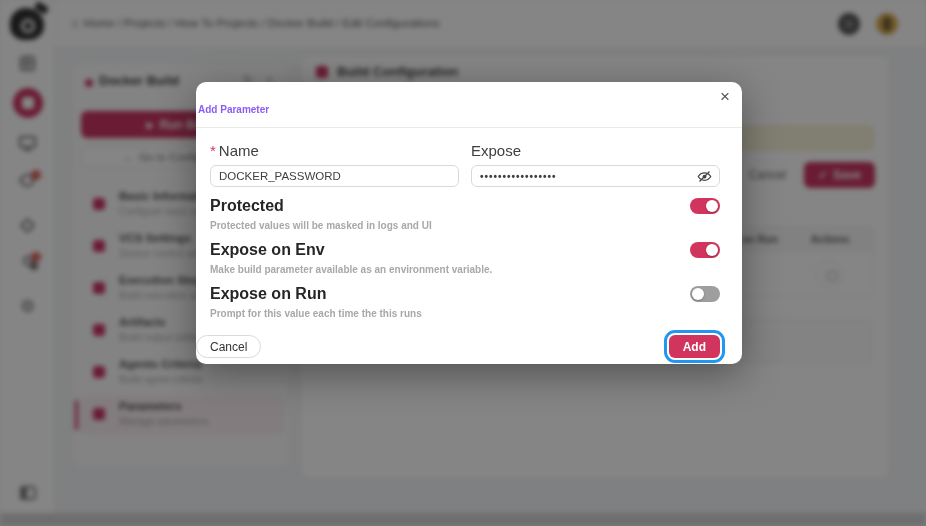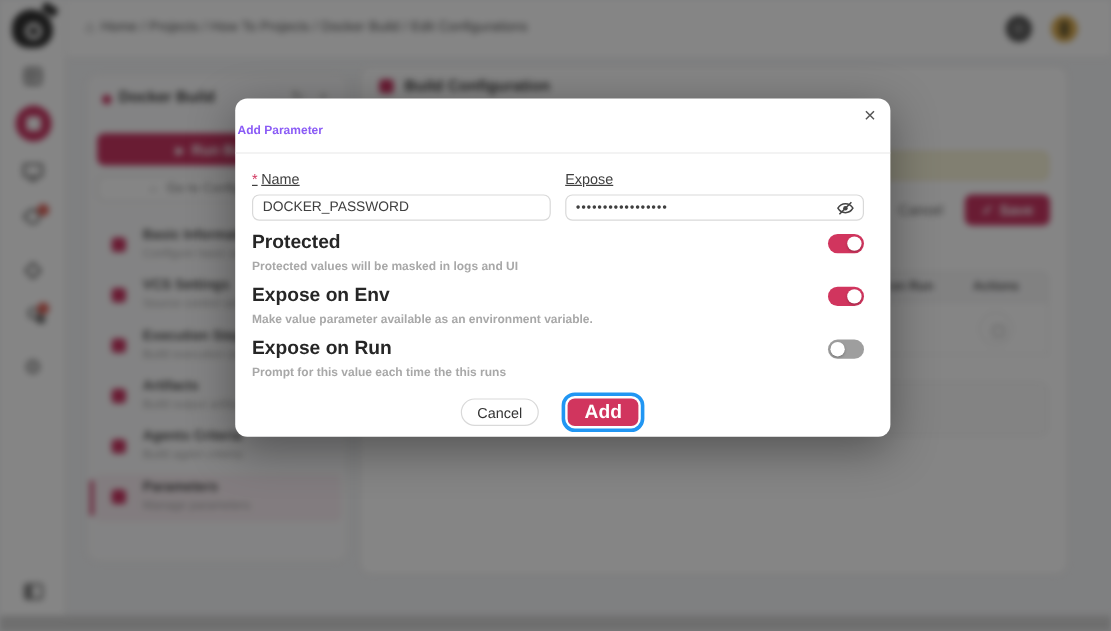--- a/index.html
+++ b/index.html
@@ -86,41 +86,41 @@
 
   
   .overlay { position:absolute; inset:0; background:rgba(33,33,33,0.55); }
   .modal { position:absolute; left:196px; top:82px; width:546px; height:282px; background:#fff;
            border-radius:10px; box-shadow:0 10px 38px rgba(0,0,0,0.38); overflow:hidden; }
   .m-close { position:absolute; top:6px; right:12px; background:none; border:none; font-size:17px; color:#555; line-height:1; cursor:pointer;}
   .m-title { margin:22px 0 12px 2px; font-size:10px; font-weight:bold; color:#8b5cf6; }
   .m-div { height:1px; background:#ebebeb; }
   .m-fields { display:flex; gap:12px; margin:14px 22px 0 14px; }
   .m-field { flex:1; }
-  .m-lab { font-size:12px; color:#3f3f3f; margin-bottom:6px;text-decoration:underline; }
+  .m-lab { font-size:15px; color:#3f3f3f; margin-bottom:6px; }
   .req { color:#d1355e; margin-right:3px; }
   .m-inp { width:100%; height:22px; border:1px solid #d9d9d9; border-radius:6px; padding:0 8px;
            font-size:11.5px; color:#3f3f3f; font-family:"Liberation Sans", sans-serif; background:#fff; }
   .pw-wrap { position:relative; }
   .pw { padding-right:28px; letter-spacing:1px; font-size:10px; font-weight:bold; }
   .eye { position:absolute; right:8px; top:4px; width:15px; height:15px; cursor:pointer; }
   .t-block { margin:10px 22px 0 14px; }
   .t-top { display:flex; justify-content:space-between; align-items:center; }
   .t-label { font-size:16px; font-weight:bold; color:#262626; }
   .switch { width:30px; height:16px; border-radius:8px; background:#9e9e9e; position:relative; cursor:pointer; flex:none;}
   .switch[data-on="true"] { background:#d1355e; }
   .switch::after { content:""; position:absolute; top:2px; left:2px; width:12px; height:12px; border-radius:50%; background:#fff;
                    box-shadow:0 1px 2px rgba(0,0,0,0.25);}
   .switch[data-on="true"]::after { left:16px; }
   .t-desc { font-size:10px; color:#a8a8a8; margin-top:5px;font-weight:bold; }
-  .m-footer { display:flex; justify-content:center; align-items:center; gap:24px; margin:16px 22px 0 0; }
+  .m-footer { display:flex; justify-content:space-between; align-items:center; gap:24px; margin:16px 22px 0 0; }
   .cancel-btn { height:23px; padding:0 13px; background:#fff; border:1px solid #d9d9d9; border-radius:12px;
                 font-size:12px; color:#333; font-family:"Liberation Sans", sans-serif; cursor:pointer;}
   .add-btn { height:23px; padding:0 14px; background:#d1355e; border:none; border-radius:6px;
-             font-size:16px; font-weight:bold; color:#fff; font-family:"Liberation Sans", sans-serif; cursor:pointer;
+             font-size:12px; font-weight:bold; color:#fff; font-family:"Liberation Sans", sans-serif; cursor:pointer;
              outline:3px solid #2196f3; outline-offset:2px; }
 </style>
 </head>
 <body>
 
 <div class="screen">
 
   <div class="bg">
 
     <aside class="rail">
@@ -281,21 +281,21 @@
         <span class="switch" data-on="true"></span>
       </div>
       <div class="t-desc">Protected values will be masked in logs and UI</div>
     </div>
 
     <div class="t-block">
       <div class="t-top">
         <span class="t-label">Expose on Env</span>
         <span class="switch" data-on="true"></span>
       </div>
-      <div class="t-desc">Make value parameter available as an environment variable.</div>
+      <div class="t-desc">Make build parameter available as an environment variable.</div>
     </div>
 
     <div class="t-block">
       <div class="t-top">
         <span class="t-label">Expose on Run</span>
         <span class="switch" data-on="false"></span>
       </div>
       <div class="t-desc">Prompt for this value each time the this runs</div>
     </div>
 

